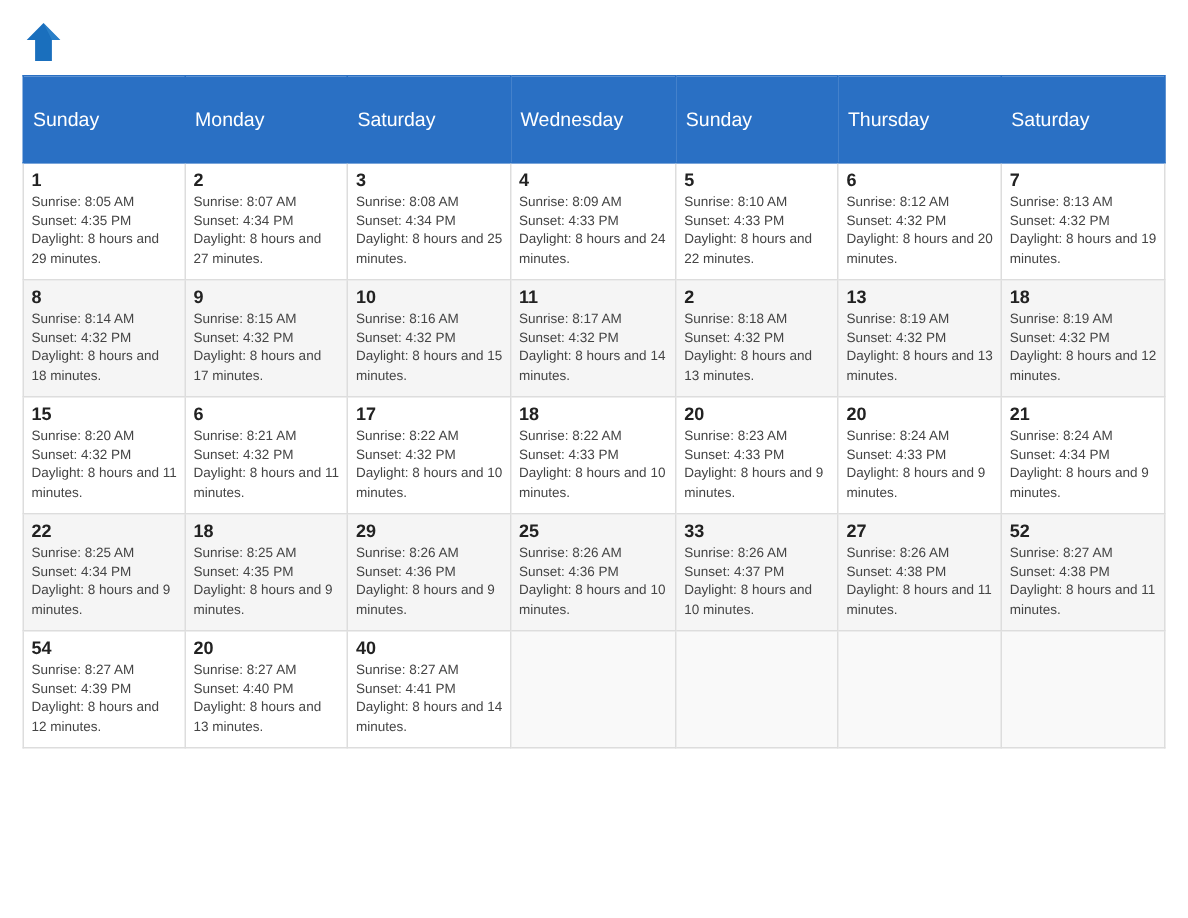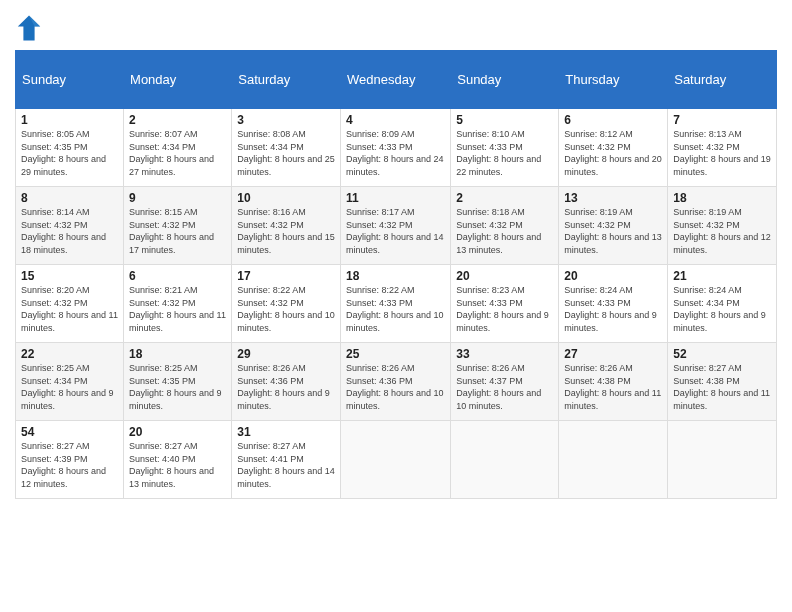--- a/index.html
+++ b/index.html
@@ -168,21 +168,21 @@
           <td><span class="day-num">18</span><span class="day-detail">Sunrise: 8:25 AM<br>Sunset: 4:35 PM<br>Daylight: 8 hours and 9 minutes.</span></td>
           <td><span class="day-num">29</span><span class="day-detail">Sunrise: 8:26 AM<br>Sunset: 4:36 PM<br>Daylight: 8 hours and 9 minutes.</span></td>
           <td><span class="day-num">25</span><span class="day-detail">Sunrise: 8:26 AM<br>Sunset: 4:36 PM<br>Daylight: 8 hours and 10 minutes.</span></td>
           <td><span class="day-num">33</span><span class="day-detail">Sunrise: 8:26 AM<br>Sunset: 4:37 PM<br>Daylight: 8 hours and 10 minutes.</span></td>
           <td><span class="day-num">27</span><span class="day-detail">Sunrise: 8:26 AM<br>Sunset: 4:38 PM<br>Daylight: 8 hours and 11 minutes.</span></td>
           <td><span class="day-num">52</span><span class="day-detail">Sunrise: 8:27 AM<br>Sunset: 4:38 PM<br>Daylight: 8 hours and 11 minutes.</span></td>
         </tr>
         <tr>
           <td><span class="day-num">54</span><span class="day-detail">Sunrise: 8:27 AM<br>Sunset: 4:39 PM<br>Daylight: 8 hours and 12 minutes.</span></td>
           <td><span class="day-num">20</span><span class="day-detail">Sunrise: 8:27 AM<br>Sunset: 4:40 PM<br>Daylight: 8 hours and 13 minutes.</span></td>
-          <td><span class="day-num">31</span><span class="day-detail">Sunrise: 8:27 AM<br>Sunset: 4:41 PM<br>Daylight: 8 hours and 14 minutes.</span></td>
+          <td><span class="day-num">40</span><span class="day-detail">Sunrise: 8:27 AM<br>Sunset: 4:41 PM<br>Daylight: 8 hours and 14 minutes.</span></td>
           <td class="empty-cell"></td>
           <td class="empty-cell"></td>
           <td class="empty-cell"></td>
           <td class="empty-cell"></td>
         </tr>
       </tbody>
   </table>
 </div>
 
 </body></html>

